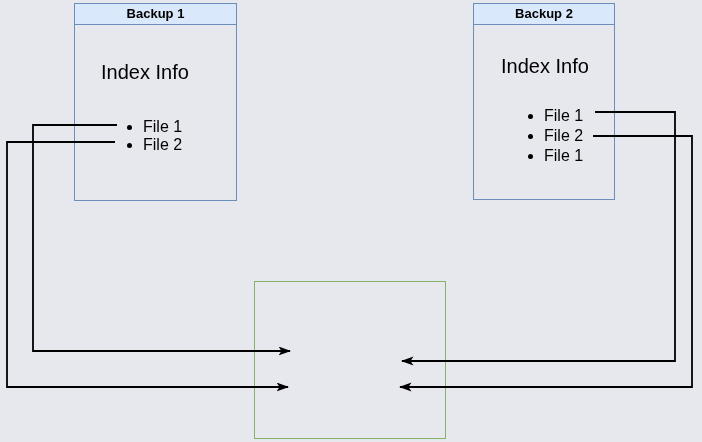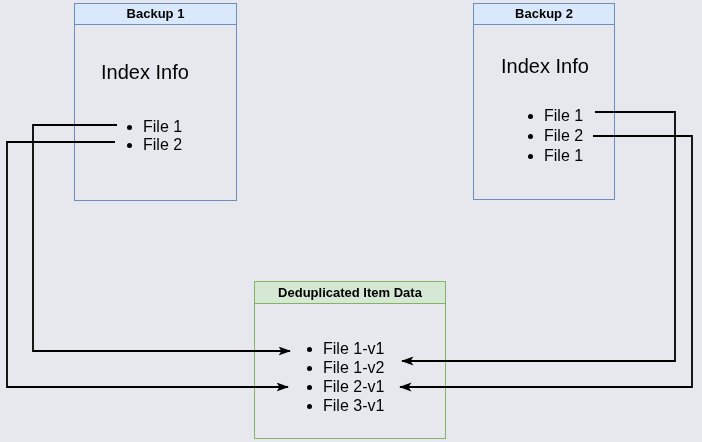--- a/index.html
+++ b/index.html
@@ -91,27 +91,20 @@
     <div class="box-title">Backup 2</div>
     <div class="subtitle" style="left:27px; top:51px;">Index Info</div>
     <ul class="items lh20" style="left:55px; top:102px;">
       <li>File 1</li>
       <li>File 2</li>
       <li>File 1</li>
     </ul>
   </div>
 
   <div class="box green" style="left:254px; top:281px; width:192px; height:158px;">
-    <div class="box-title">Deduplicated Item Data</div>
-    <ul class="items lh19" style="left:53px; top:57px;">
-      <li>File 1-v1</li>
-      <li>File 1-v2</li>
-      <li>File 2-v1</li>
-      <li>File 3-v1</li>
-    </ul>
   </div>
 
   <svg class="connectors" width="702" height="442" viewBox="0 0 702 442">
     <defs>
       <marker id="arrowhead" markerUnits="userSpaceOnUse" markerWidth="13" markerHeight="10" refX="11.5" refY="4.5" orient="auto">
         <path d="M0,0 L12.5,4.5 L0,9 L3,4.5 Z" fill="#000"></path>
       </marker>
     </defs>
     <path class="wire" d="M 117,125 H 33 V 351 H 290" marker-end="url(#arrowhead)"></path>
     <path class="wire" d="M 115,142 H 7 V 387 H 288" marker-end="url(#arrowhead)"></path>

